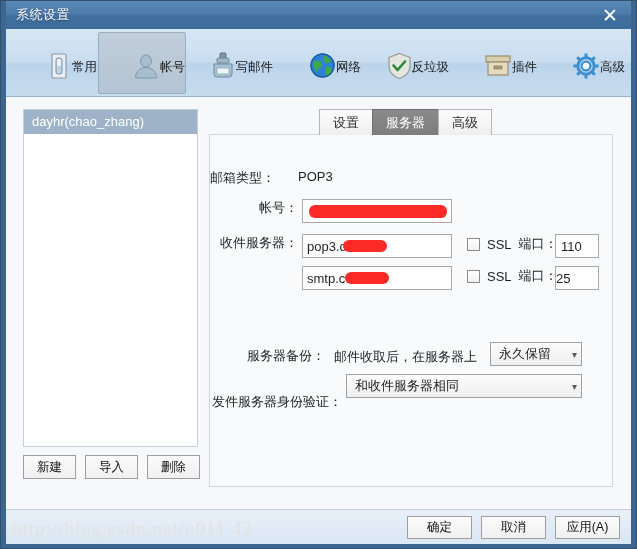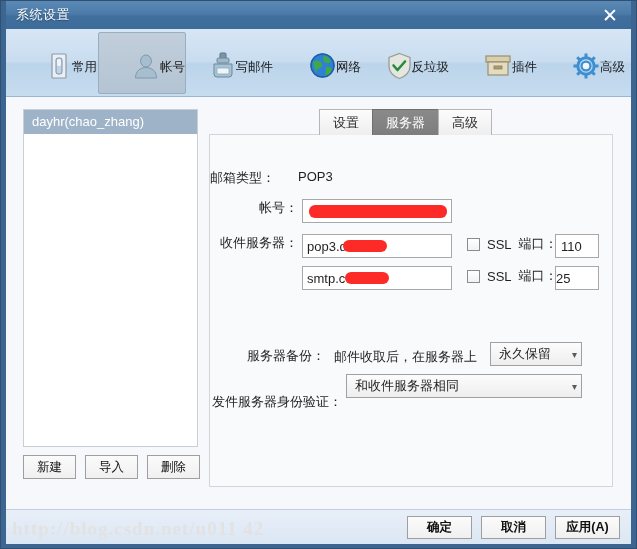--- a/index.html
+++ b/index.html
@@ -227,21 +227,20 @@
     font-size: 10px;
     padding-left: 6px;
   }
 
   
   .footer {
     position: relative;
     height: 35px;
     background: linear-gradient(to bottom, #e8eff8 0%, #dbe7f4 100%);
     border-top: 1px solid #c3cedb;
-    font-weight: bold;
   }
   .footer-buttons {
     position: absolute;
     right: 11px; top: 6px;
     display: flex;
     gap: 9px;
     z-index: 2;
   }
   .footer-buttons .btn { min-width: 65px; height: 23px; line-height: 21px; }
 

